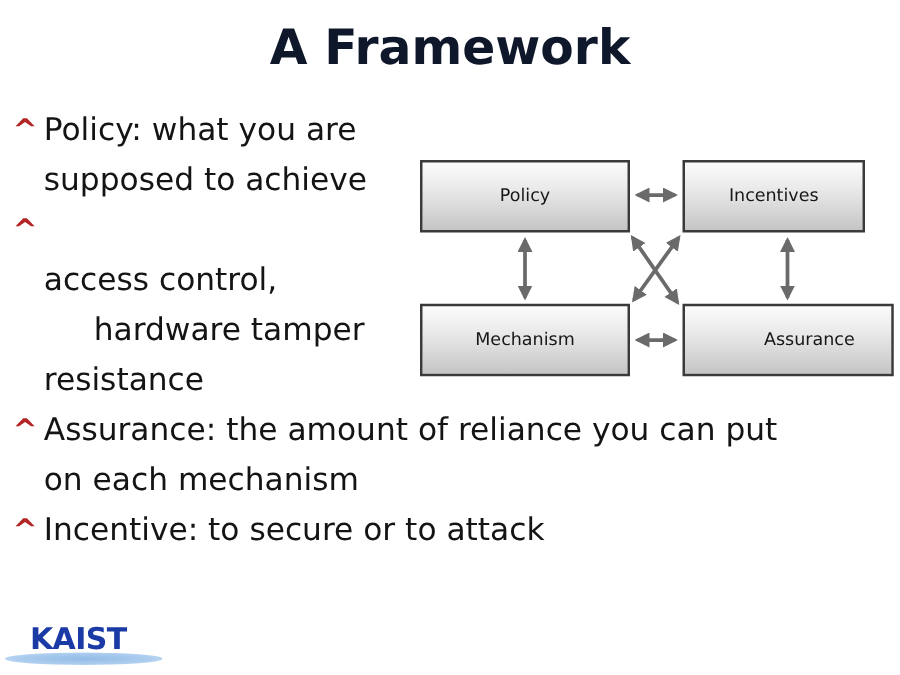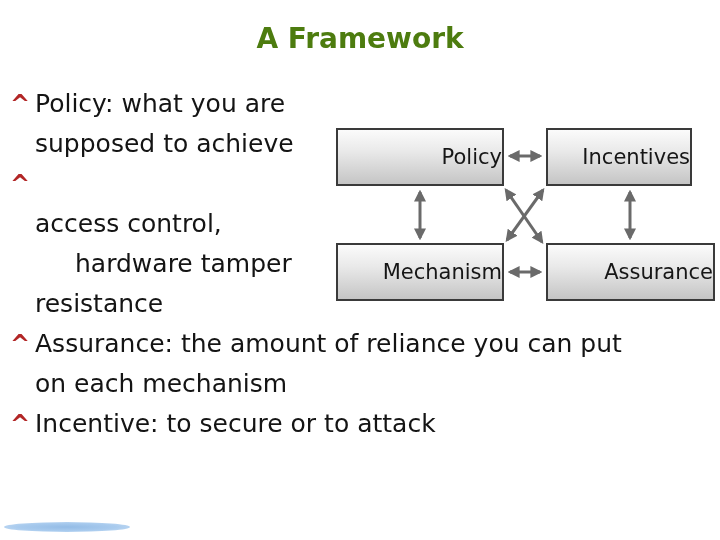--- a/index.html
+++ b/index.html
@@ -7,23 +7,23 @@
     position: relative;
     width: 720px; height: 540px;
     background: #ffffff;
     overflow: hidden;
     font-family: "DejaVu Sans", "Liberation Sans", sans-serif;
   }
   .title {
     position: absolute;
     left: 0; top: 18px; width: 720px;
     text-align: center;
-    font-size: 28px; font-weight: bold;
+    font-size: 39px; font-weight: bold;
     line-height: 42px;
-    color: #4d7c0f;
+    color: #0f172a;
     letter-spacing: 0px;
   }
   .bullet-marker {
     position: absolute;
     left: 10px;
     font-size: 24px; font-weight: bold;
     line-height: 32px;
     color: #b22626;
   }
   .tline {
@@ -37,22 +37,22 @@
   .l0 { top:  88px; } .l1 { top: 128px; } .l2 { top: 168px; }
   .l3 { top: 208px; } .l4 { top: 248px; margin-left: 40px; } .l5 { top: 288px; }
   .l6 { top: 328px; } .l7 { top: 368px; } .l8 { top: 408px; }
   .m0 { top:  88px; } .m1 { top: 168px; } .m2 { top: 328px; } .m3 { top: 408px; }
 
   .node {
     position: absolute;
     box-sizing: border-box;
     border: 2px solid #3a3a3a;
     background: linear-gradient(180deg, #fbfbfb 0%, #e9e9e9 40%, #c5c5c5 100%);
-    display: flex; align-items: center; justify-content: flex-end;
-    font-size: 21px;
+    display: flex; align-items: center; justify-content: center;
+    font-size: 14px;
     color: #161616;
   }
   .node-policy     { left: 336px; top: 128px; width: 168px; height: 58px; }
   .node-incentives { left: 546px; top: 128px; width: 146px; height: 58px; }
   .node-mechanism  { left: 336px; top: 243px; width: 168px; height: 58px; }
   .node-assurance  { left: 546px; top: 243px; width: 169px; height: 58px; padding-left: 34px; }
 
   .arrows-svg { position: absolute; left: 0; top: 0; pointer-events: none; }
   .arrow { stroke: #6a6a6a; stroke-width: 3; fill: none; }
   .ah { fill: #6a6a6a; }
@@ -120,14 +120,15 @@
     </defs>
     <line class="arrow" x1="510" y1="156" x2="540" y2="156" marker-start="url(#ahs)" marker-end="url(#ahe)"></line>
     <line class="arrow" x1="510" y1="272" x2="540" y2="272" marker-start="url(#ahs)" marker-end="url(#ahe)"></line>
     <line class="arrow" x1="420" y1="192" x2="420" y2="238" marker-start="url(#ahs)" marker-end="url(#ahe)"></line>
     <line class="arrow" x1="630" y1="192" x2="630" y2="238" marker-start="url(#ahs)" marker-end="url(#ahe)"></line>
     <line class="arrow" x1="506" y1="190" x2="542" y2="242" marker-start="url(#ahs)" marker-end="url(#ahe)"></line>
     <line class="arrow" x1="543" y1="190" x2="507" y2="240" marker-start="url(#ahs)" marker-end="url(#ahe)"></line>
   </svg>
 
   <div class="kaist-swoosh"></div>
+  <div class="kaist-text">KAIST</div>
 
 </div>
 
 </body></html>

